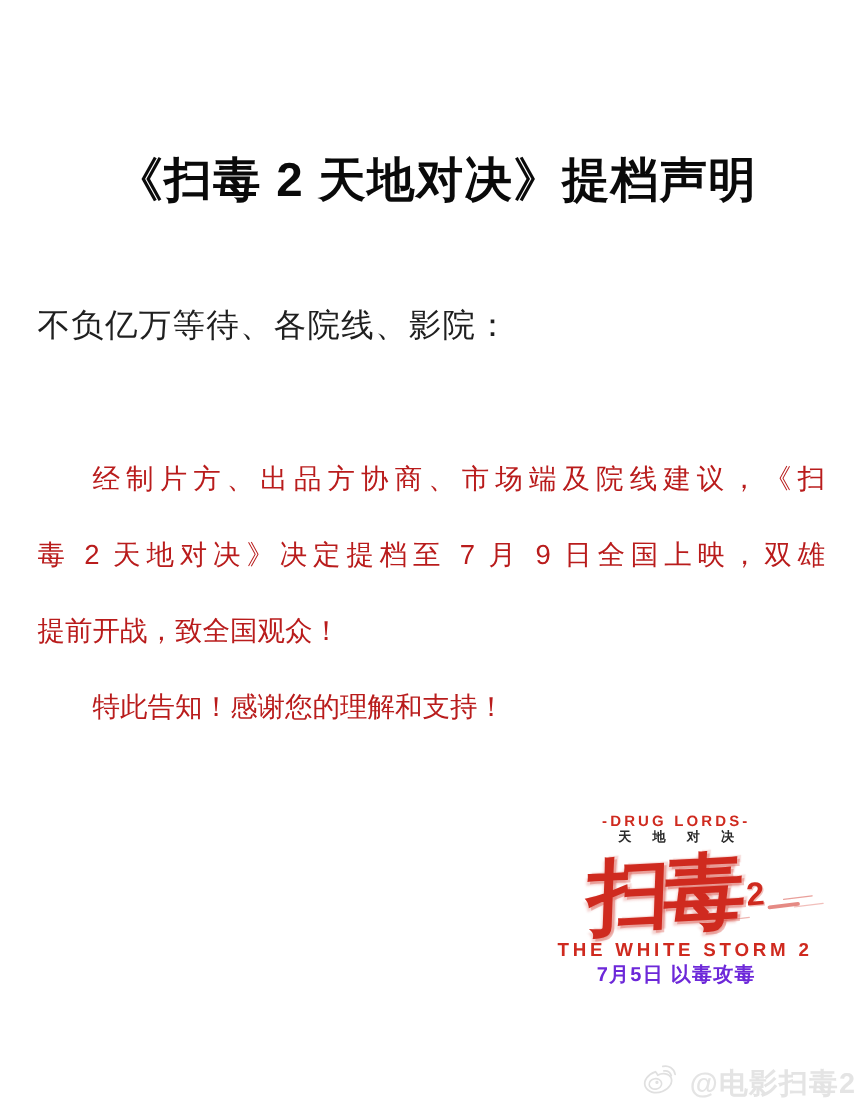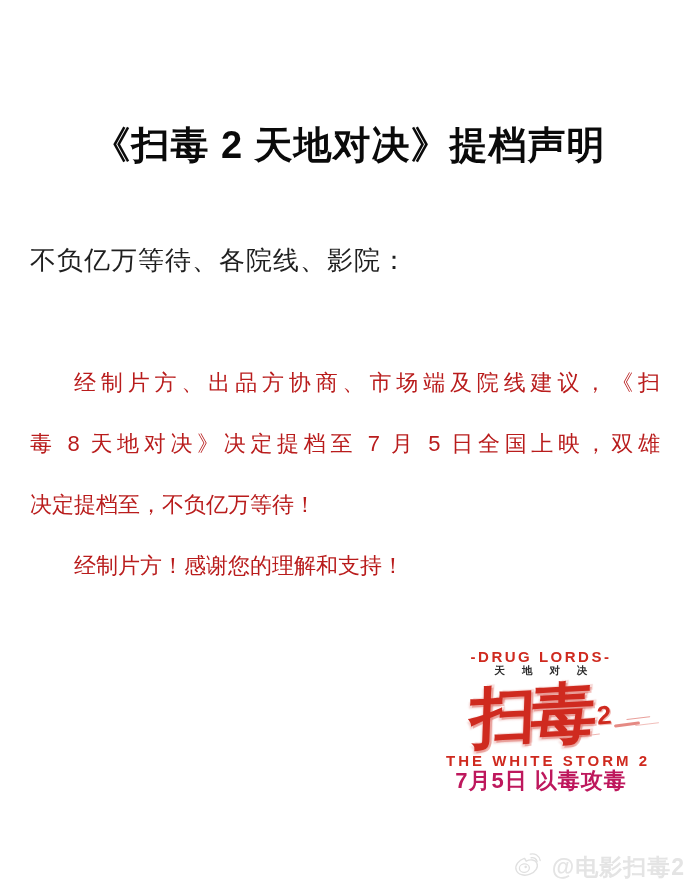--- a/index.html
+++ b/index.html
@@ -61,21 +61,21 @@
 
   
   .logo {
     position: absolute;
     left: 446px;
     top: 652px;
     width: 190px;
     text-align: center;
   }
   .logo-tagline-en {
-    font-size: 15px;
+    font-size: 12px;
     font-weight: 700;
     letter-spacing: 2.5px;
     color: #cf2a1f;
     line-height: 10px;
     white-space: nowrap;
   }
   .logo-tagline-cn {
     margin-top: 2px;
     font-size: 10.5px;
     font-weight: 700;
@@ -130,35 +130,35 @@
     margin-top: 1px;
     font-size: 15px;
     font-weight: 700;
     letter-spacing: 3px;
     color: #cf2a1f;
     line-height: 13px;
     white-space: nowrap;
   }
   .logo-release {
     margin-top: 4px;
-    font-size: 22px;
-    font-weight: 700;
-    letter-spacing: 1px;
-    color: #be185d;
+    font-size: 16px;
+    font-weight: 700;
+    letter-spacing: 1px;
+    color: #6d28d9;
     line-height: 20px;
     white-space: nowrap;
   }
 
   
   .watermark {
     position: absolute;
     right: 5px;
     bottom: 4px;
     display: flex;
-    align-items: flex-end;
+    align-items: center;
     gap: 8px;
     color: #e3e3e3;
   }
   .watermark .weibo-icon {
     transform: rotate(-8deg);
     flex: 0 0 auto;
   }
   .watermark-handle {
     font-size: 23px;
     font-weight: 700;
@@ -170,23 +170,23 @@
 <body>
 
 <div class="page">
 
   <h1 class="doc-title">《扫毒 2 天地对决》提档声明</h1>
 
   <div class="salutation">不负亿万等待、各院线、影院：</div>
 
   <div class="letter-body">
     <div class="letter-line wrapfill indent">经制片方、出品方协商、市场端及院线建议，《扫</div>
-    <div class="letter-line wrapfill">毒 8 天地对决》决定提档至 7 月 5 日全国上映，双雄</div>
-    <div class="letter-line">决定提档至，不负亿万等待！</div>
-    <div class="letter-line indent">经制片方！感谢您的理解和支持！</div>
+    <div class="letter-line wrapfill">毒 2 天地对决》决定提档至 7 月 9 日全国上映，双雄</div>
+    <div class="letter-line">提前开战，致全国观众！</div>
+    <div class="letter-line indent">特此告知！感谢您的理解和支持！</div>
   </div>
 
   <div class="logo">
     <div class="logo-tagline-en">-DRUG LORDS-</div>
     <div class="logo-tagline-cn">天 地 对 决</div>
     <div class="logo-calligraphy">
       <span class="logo-title-cn">扫毒</span><span class="logo-sequel">2</span>
       <span class="logo-swoosh"></span>
     </div>
     <div class="logo-title-en">THE WHITE STORM 2</div>

